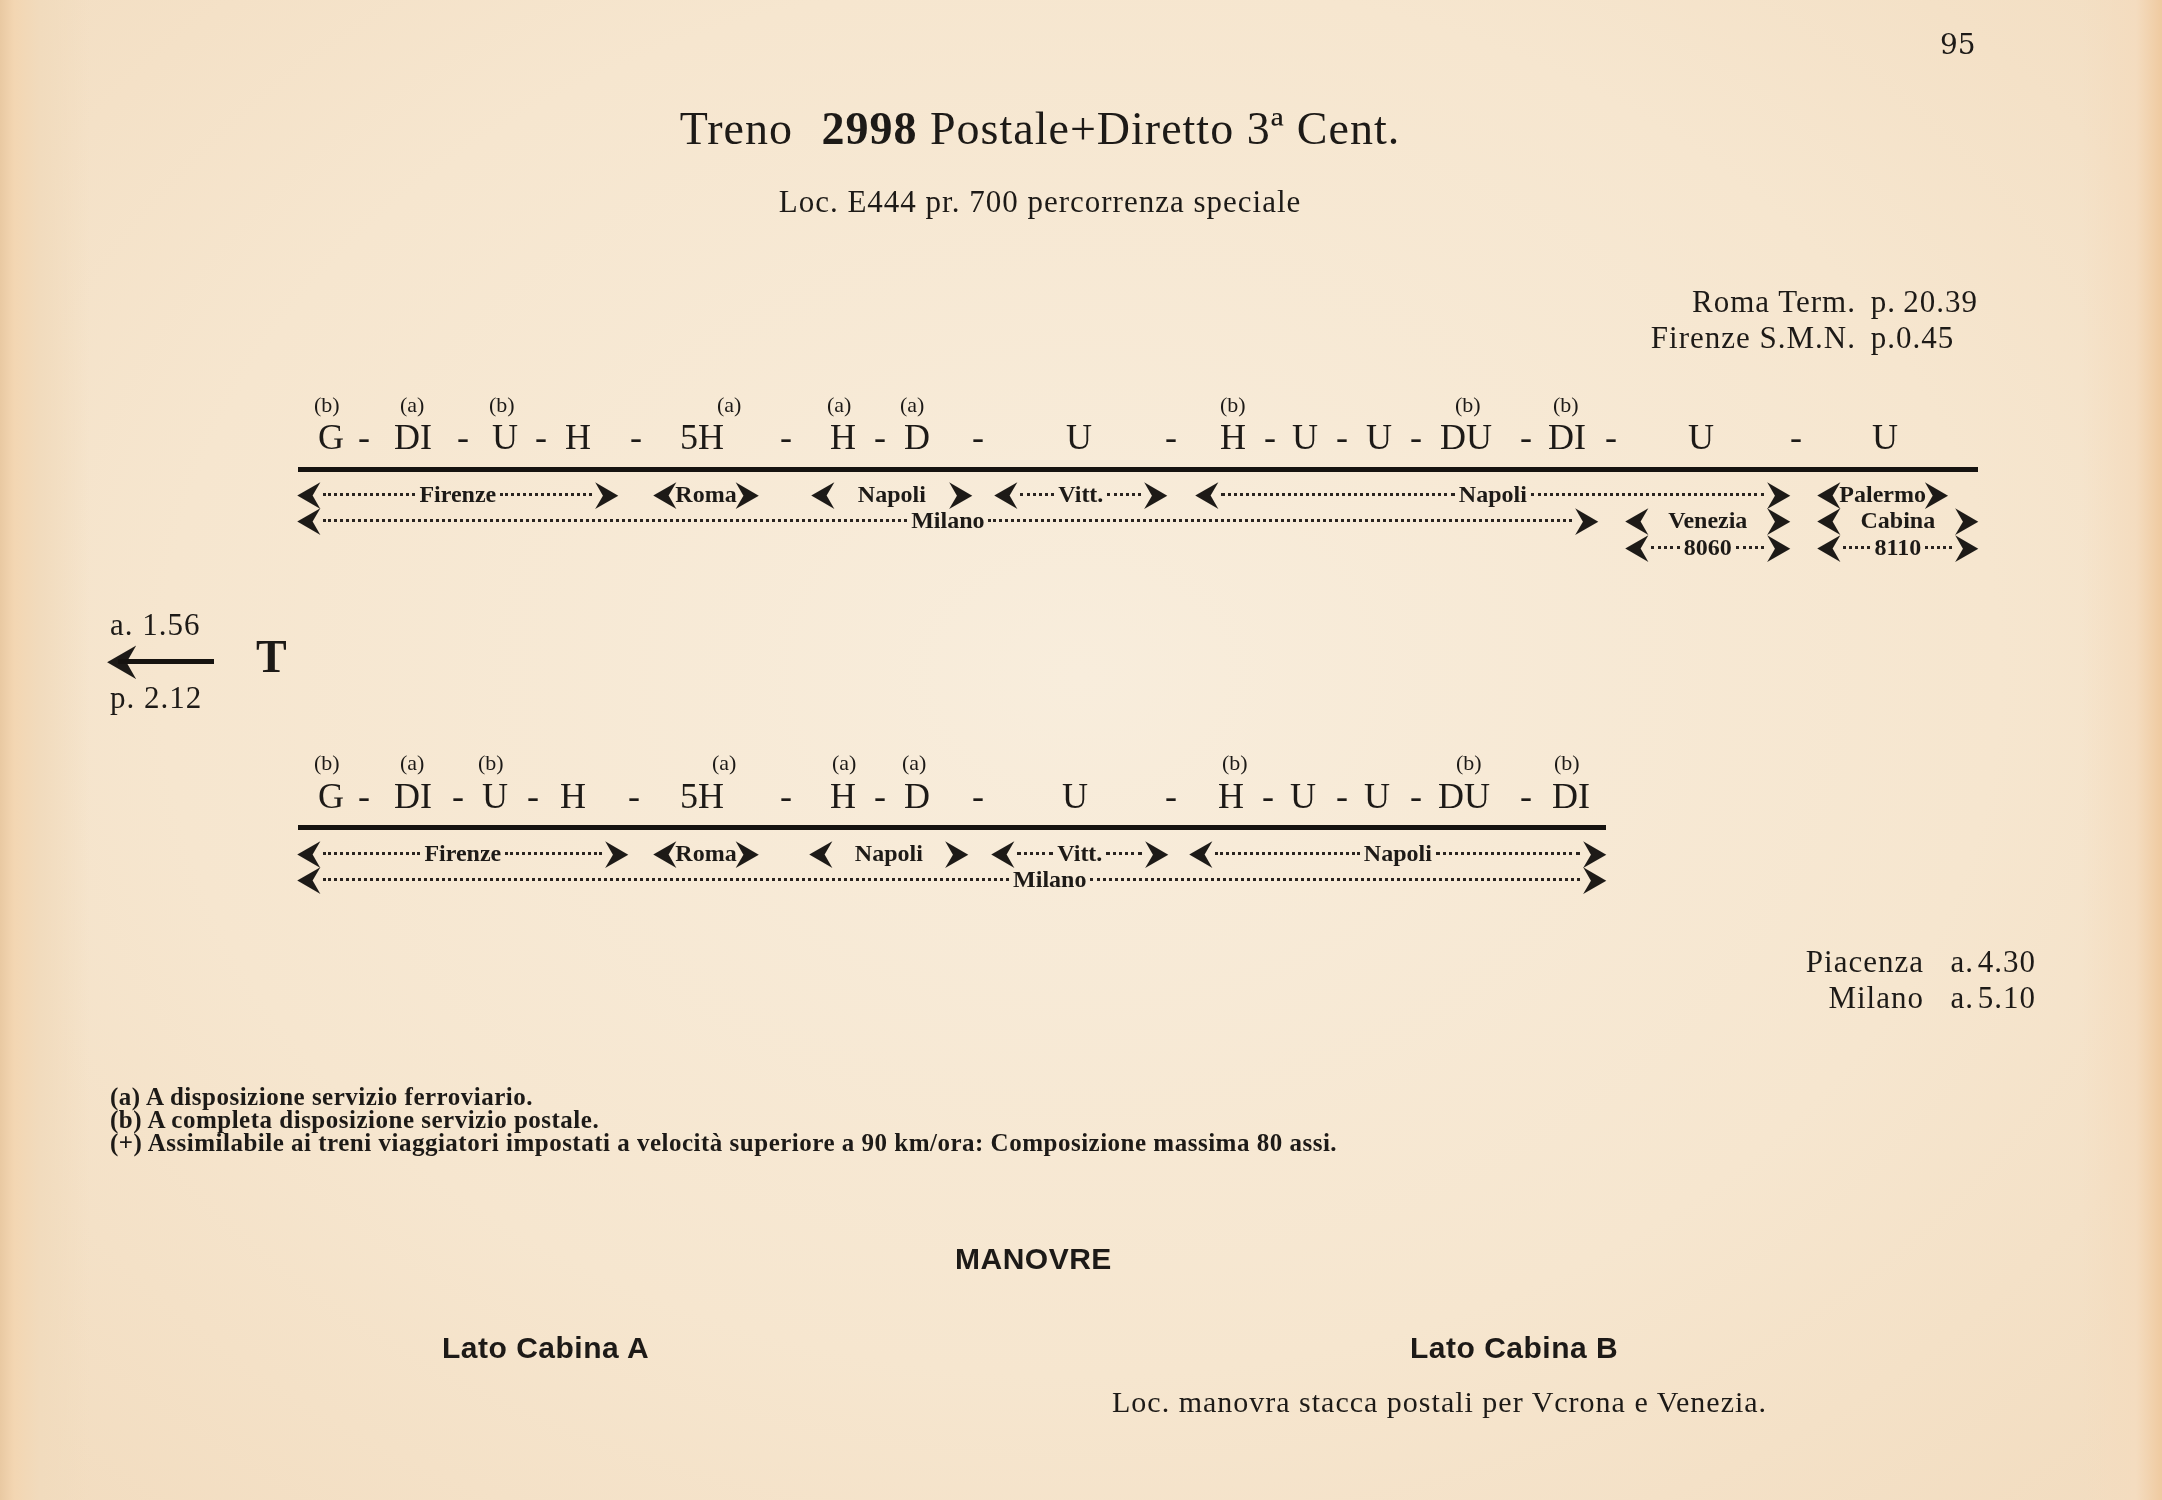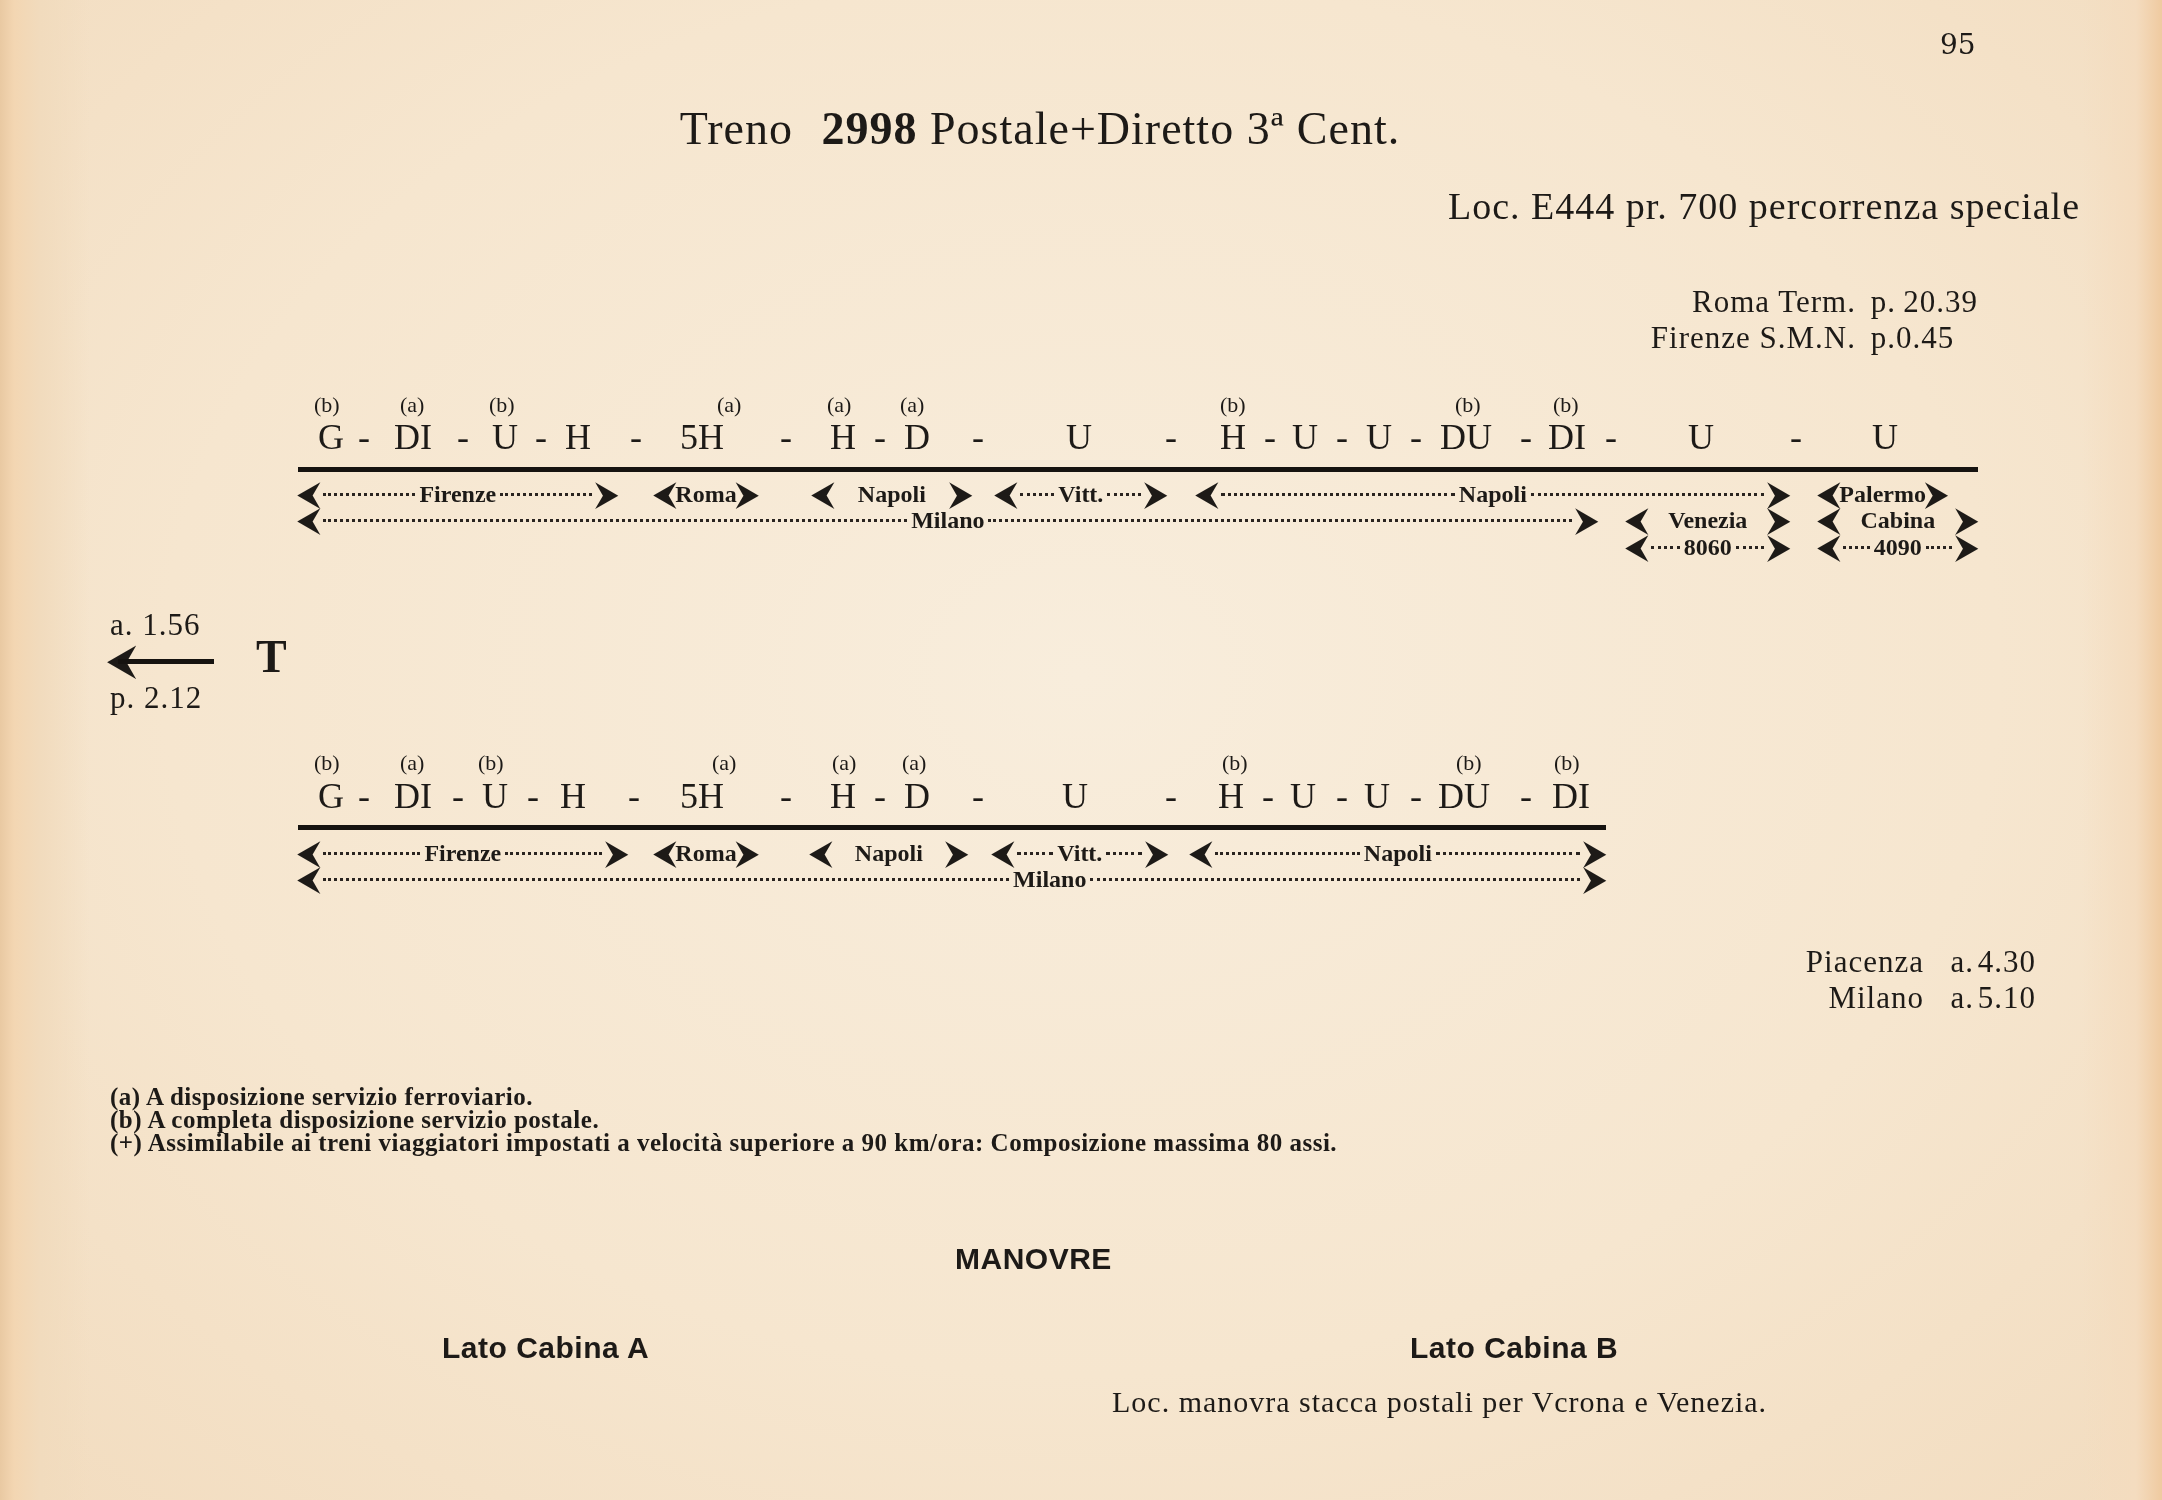--- a/index.html
+++ b/index.html
@@ -7,21 +7,21 @@
     background:#f7e6cf;
     background-image:
       linear-gradient(90deg,#e9c9a2 0px,#f3d6b2 14px,#f1dbbd 40px,rgba(247,230,207,0) 90px),
       linear-gradient(270deg,#efcaa0 0px,#f4dcbf 26px,rgba(247,230,207,0) 80px),
       radial-gradient(ellipse at 50% 45%,#f8eddc 0%,#f6e6cf 60%,#f2dcbf 100%);
     font-family:"DejaVu Serif","Liberation Serif",serif;color:#1d1a17;}
   .abs{position:absolute;white-space:nowrap;}
   .pagenum{left:1940px;top:28px;font-size:28px;}
   .title{left:0;width:2080px;top:102px;text-align:center;font-size:46px;font-family:"Liberation Serif",serif;letter-spacing:1px;}
   .title b{font-weight:bold;margin-left:16px;}
-  .subtitle{left:0;width:2080px;top:184px;text-align:right;font-size:38px;font-family:"Liberation Serif",serif;letter-spacing:1px;}
+  .subtitle{left:0;width:2080px;top:184px;text-align:center;font-size:31px;font-family:"Liberation Serif",serif;letter-spacing:1px;}
   .times{font-size:31px;font-family:"Liberation Serif",serif;line-height:36px;letter-spacing:1px;}
   .times td{padding:0;text-align:right;}
   .tag{font-size:22px;font-family:"Liberation Serif",serif;}
   .car{font-size:36px;font-family:"Liberation Serif",serif;}
   .bar{position:absolute;height:5px;background:#161310;}
   .dest{position:absolute;display:flex;align-items:center;font-size:24px;font-family:"Liberation Serif",serif;font-weight:bold;height:26px;}
   .dest .dots{flex:1;border-bottom:3px dotted #2a2420;height:0;margin:0 4px;}
   .dest .lh,.dest .rh{font-size:30px;line-height:26px;font-weight:bold;}
   .note{font-size:25px;font-family:"Liberation Serif",serif;font-weight:bold;letter-spacing:0.5px;line-height:23px;}
   .heading{font-size:30px;font-family:"Liberation Sans",sans-serif;font-weight:bold;letter-spacing:0.5px;}
@@ -158,21 +158,21 @@
   <div class="dest" style="left:1626px;top:534px;width:164px">
     <span class="lh">⮜</span>
       <span class="dots"></span>
     <span>8060</span>
     <span class="dots"></span>
       <span class="rh">⮞</span>
   </div>
   <div class="dest" style="left:1818px;top:534px;width:160px">
     <span class="lh">⮜</span>
       <span class="dots"></span>
-    <span>4090</span>
+    <span>8110</span>
     <span class="dots"></span>
       <span class="rh">⮞</span>
   </div>
 </div>
 
 <div>
   <div class="abs times" style="left:110px;top:607px">a. 1.56</div>
   <div class="arrow-head">⮜</div>
   <div class="arrow-line"></div>
   <div class="abs times" style="left:110px;top:680px">p. 2.12</div>

